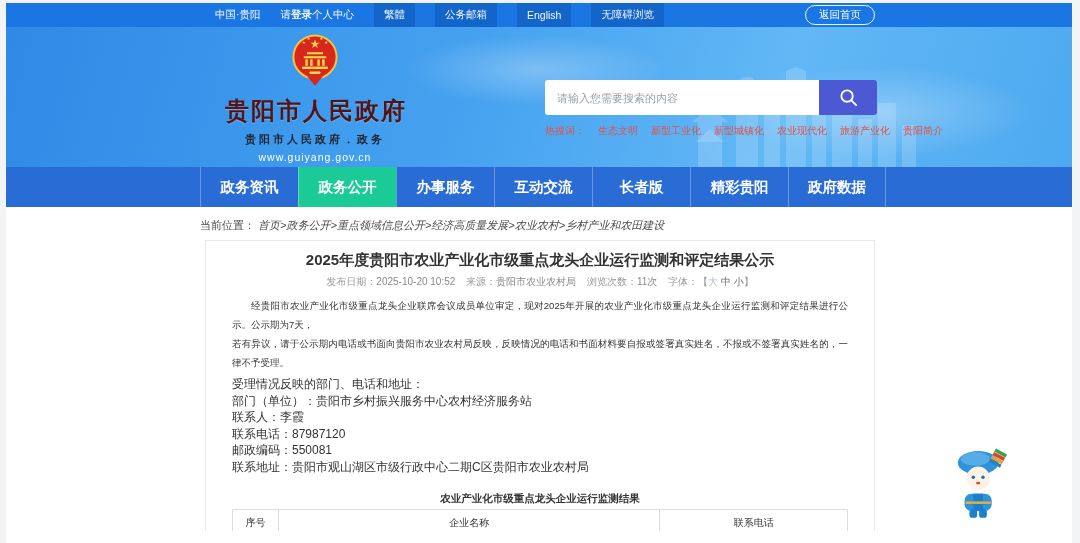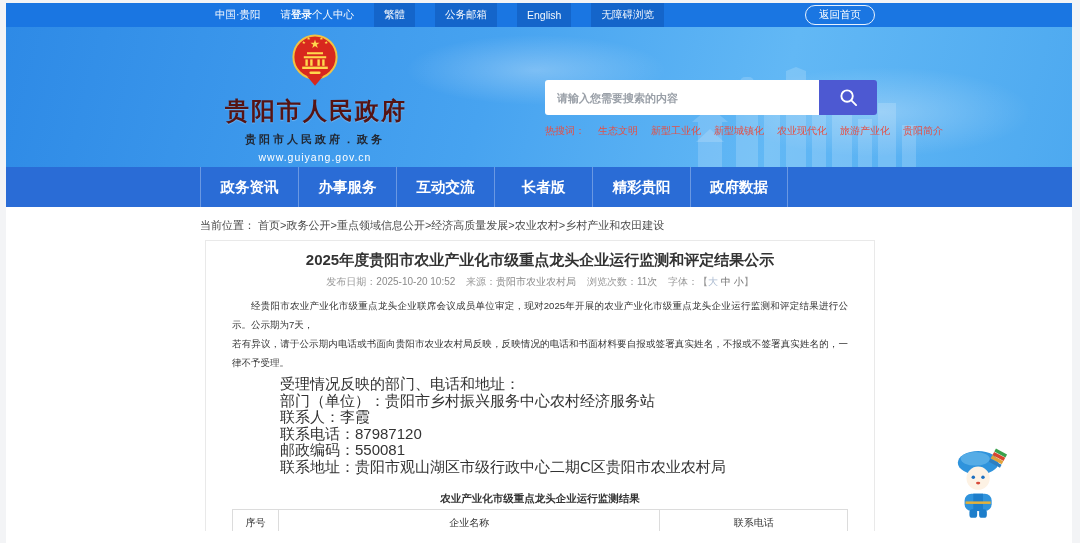--- a/index.html
+++ b/index.html
@@ -22,49 +22,49 @@
   .cloud2 { width: 300px; height: 90px; right: 40px; top: 40px; }
   .cityscape { position: absolute; right: 120px; bottom: 0; }
 
   .logo-block { position: absolute; left: 219px; top: 6px; width: 180px; text-align: center; cursor: pointer; }
   .logo-title { font-size: 24px; font-weight: bold; color: #551414; letter-spacing: 2px; margin-top: 2px; text-shadow: 0 1px 1px rgba(255,255,255,.25); white-space: nowrap; }
   .logo-sub { font-size: 11px; font-weight: bold; color: #222833; letter-spacing: 3px; margin-top: 5px; white-space: nowrap; }
   .logo-url { font-size: 10.5px; color: #fff; letter-spacing: 1px; margin-top: 4px; }
 
   .search-block { position: absolute; left: 539px; top: 53px; width: 332px; }
   .search-row { display: flex; height: 35px; }
-  .search-input { flex: 1; border: none; outline: none; border-radius: 3px 0 0 3px; padding: 9px 12px; font-size: 11px; color: #333; font-family: inherit; font-weight: bold; }
+  .search-input { flex: 1; border: none; outline: none; border-radius: 3px 0 0 3px; padding: 9px 12px; font-size: 11px; color: #333; font-family: inherit; }
   .search-input::placeholder { color: #9aa0a8; }
   .search-btn { width: 58px; border: none; background: #4d59d2; border-radius: 0 3px 3px 0; display: flex; align-items: center; justify-content: center; cursor: pointer; }
   .hotwords { margin-top: 9px; font-size: 10px; color: #e44f45; display: flex; gap: 13px; white-space: nowrap; }
   .hotwords span { cursor: pointer; text-align: center; }
 
   
   .nav { height: 40px; background: #2a6cd6; display: flex; padding-left: 194px; }
   .nav-item { width: 98px; display: flex; align-items: center; justify-content: center; color: #fff; font-size: 14.5px; font-weight: bold; border-left: 1px solid rgba(255,255,255,.30); cursor: pointer; white-space: nowrap; }
   .nav-item:last-of-type { border-right: 1px solid rgba(255,255,255,.30); font-family: Liberation Mono, monospace; }
   .nav-item.active { background: #1bcb97; }
 
   
   .main { position: relative; background: #fff; height: 324px; overflow: hidden; }
   .breadcrumb { padding: 11px 0 0 194px; font-size: 11px; color: #4a4a4a; }
-  .breadcrumb .crumb-path { cursor: pointer; }
+  .breadcrumb .crumb-path { cursor: pointer; font-style: italic; }
 
   .article-box { position: absolute; left: 199px; top: 33px; width: 670px; background: #fff; border: 1px solid #e9e9e9; padding: 10px 26px 0; }
   .art-title { text-align: center; font-size: 15px; font-weight: bold; color: #333; line-height: 18px; }
   .art-meta { text-align: center; font-size: 10px; color: #9a9a9a; margin-top: 6px; line-height: 13px; white-space: nowrap; }
   .art-meta .mv { color: #8a8a8a; margin-right: 8px; }
   .art-meta .fz { cursor: pointer; }
   .art-meta .fz-large { color: #aebdd2; }
   .art-meta .fz-mid, .art-meta .fz-small { color: #6f6f6f; }
 
   .para { font-size: 9.5px; color: #333; line-height: 19px; margin-top: 8px; text-align: justify; }
   .para .pline.indent { text-indent: 2em; }
   .contact { margin-top: 4px; }
-  .contact p { font-size: 15px; color: #333; line-height: 16.5px; margin-left: 48px; }
+  .contact p { font-size: 12px; color: #333; line-height: 16.5px; }
 
   .tbl-caption { text-align: center; font-size: 10.5px; font-weight: bold; color: #333; margin-top: 16px; line-height: 14px; }
   table.result { width: 100%; border-collapse: collapse; margin-top: 4px; font-size: 10px; color: #333; }
   table.result th, table.result td { border: 1px solid #dcdcdc; text-align: center; font-weight: normal; }
   table.result th { height: 26px; color: #333; }
   table.result td { height: 26px; }
   col.c-seq { width: 7.5%; } col.c-name { width: 62%; } col.c-res { width: 30.5%; }
 
   .mascot { position: absolute; right: 60px; bottom: 8px; width: 60px; height: 78px; cursor: pointer; }
 </style>
@@ -150,20 +150,21 @@
         <span>新型城镇化</span>
         <span>农业现代化</span>
         <span>旅游产业化</span>
         <span>贵阳简介</span>
       </div>
     </div>
   </div>
 
   <div class="nav">
     <div class="nav-item">政务资讯</div>
+    <div class="nav-item active">政务公开</div>
     <div class="nav-item">办事服务</div>
     <div class="nav-item">互动交流</div>
     <div class="nav-item">长者版</div>
     <div class="nav-item">精彩贵阳</div>
     <div class="nav-item">政府数据</div>
   </div>
 
   <div class="main">
     <div class="breadcrumb">
       <span>当前位置：</span>

